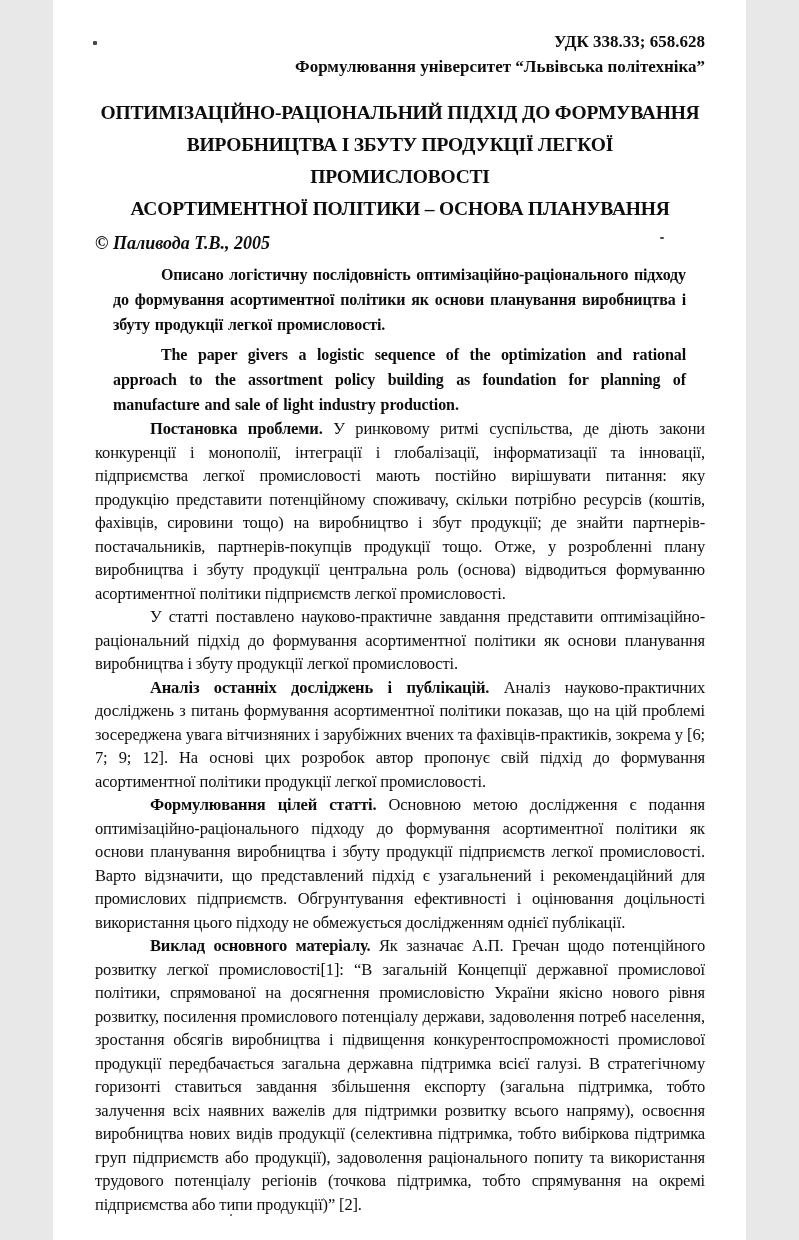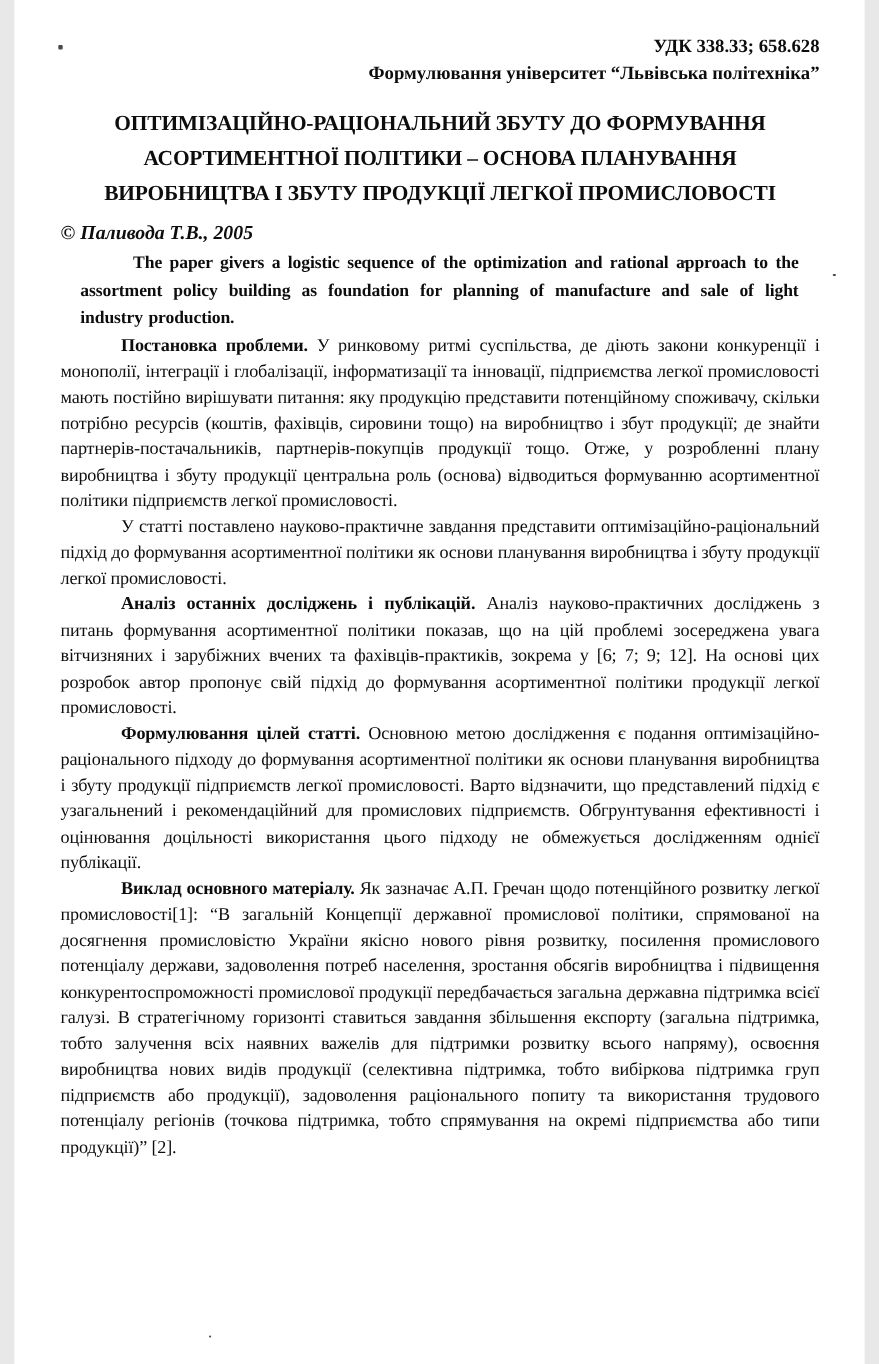--- a/index.html
+++ b/index.html
@@ -1,18 +1,18 @@
 <!DOCTYPE html>
 <html lang="uk"><head>
 <meta charset="utf-8">
 <style>
   html, body { margin: 0; padding: 0; background: #e8e8e8; }
   .page {
     position: relative;
-    width: 773px;
+    width: 693px;
     height: 1240px;
     margin: 0 auto;
     background: #ffffff;
     color: #0d0d0d;
     font-family: "Liberation Serif", "DejaVu Serif", serif;
     box-sizing: border-box;
     padding: 30px 41px 0 42px;
     overflow: hidden;
   }
   .head { text-align: right; font-weight: bold; }
@@ -80,27 +80,28 @@
   <div class="speck s2"></div>
   <div class="speck s3"></div>
   <div class="speck s4"></div>
 
   <div class="head">
     <div class="udk">УДК 338.33; 658.628</div>
     <div class="affil">Формулювання університет “Львівська політехніка”</div>
   </div>
 
   <h1 class="title">
-    <div class="tline">ОПТИМІЗАЦІЙНО-РАЦІОНАЛЬНИЙ ЗБУТУ ДО ФОРМУВАННЯ</div>
+    <div class="tline">ОПТИМІЗАЦІЙНО-РАЦІОНАЛЬНИЙ ПІДХІД ДО ФОРМУВАННЯ</div>
+    <div class="tline">ВИРОБНИЦТВА І ЗБУТУ ПРОДУКЦІЇ ЛЕГКОЇ ПРОМИСЛОВОСТІ</div>
     <div class="tline">АСОРТИМЕНТНОЇ ПОЛІТИКИ – ОСНОВА ПЛАНУВАННЯ</div>
-    <div class="tline">ВИРОБНИЦТВА І ЗБУТУ ПРОДУКЦІЇ ЛЕГКОЇ ПРОМИСЛОВОСТІ</div>
   </h1>
 
   <div class="copyright">© Паливода Т.В., 2005</div>
 
+  <p class="abstract ua">Описано логістичну послідовність оптимізаційно-раціонального підходу до формування асортиментної політики як основи планування виробництва і збуту продукції легкої промисловості.</p>
 
   <p class="abstract en">The paper givers a logistic sequence of the optimization and rational approach to the assortment policy building as foundation for planning of manufacture and sale of light industry production.</p>
 
   <p class="body mt1"><b class="lead">Постановка проблеми.</b><span> У ринковому ритмі суспільства, де діють закони конкуренції і монополії, інтеграції і глобалізації, інформатизації та інновації, підприємства легкої промисловості мають постійно вирішувати питання: яку продукцію представити потенційному споживачу, скільки потрібно ресурсів (коштів, фахівців, сировини тощо) на виробництво і збут продукції; де знайти партнерів-постачальників, партнерів-покупців продукції тощо. Отже, у розробленні плану виробництва і збуту продукції центральна роль (основа) відводиться формуванню асортиментної політики підприємств легкої промисловості.</span></p>
 
   <p class="body mt2"><b class="lead"></b><span>У статті поставлено науково-практичне завдання представити оптимізаційно-раціональний підхід до формування асортиментної політики як основи планування виробництва і збуту продукції легкої промисловості.</span></p>
 
   <p class="body mt3"><b class="lead">Аналіз останніх досліджень і публікацій.</b><span> Аналіз науково-практичних досліджень з питань формування асортиментної політики показав, що на цій проблемі зосереджена увага вітчизняних і зарубіжних вчених та фахівців-практиків, зокрема у [6; 7; 9; 12]. На основі цих розробок автор пропонує свій підхід до формування асортиментної політики продукції легкої промисловості.</span></p>
 
   <p class="body mt4"><b class="lead">Формулювання цілей статті.</b><span> Основною метою дослідження є подання оптимізаційно-раціонального підходу до формування асортиментної політики як основи планування виробництва і збуту продукції підприємств легкої промисловості. Варто відзначити, що представлений підхід є узагальнений і рекомендаційний для промислових підприємств. Обгрунтування ефективності і оцінювання доцільності використання цього підходу не обмежується дослідженням однієї публікації.</span></p>

